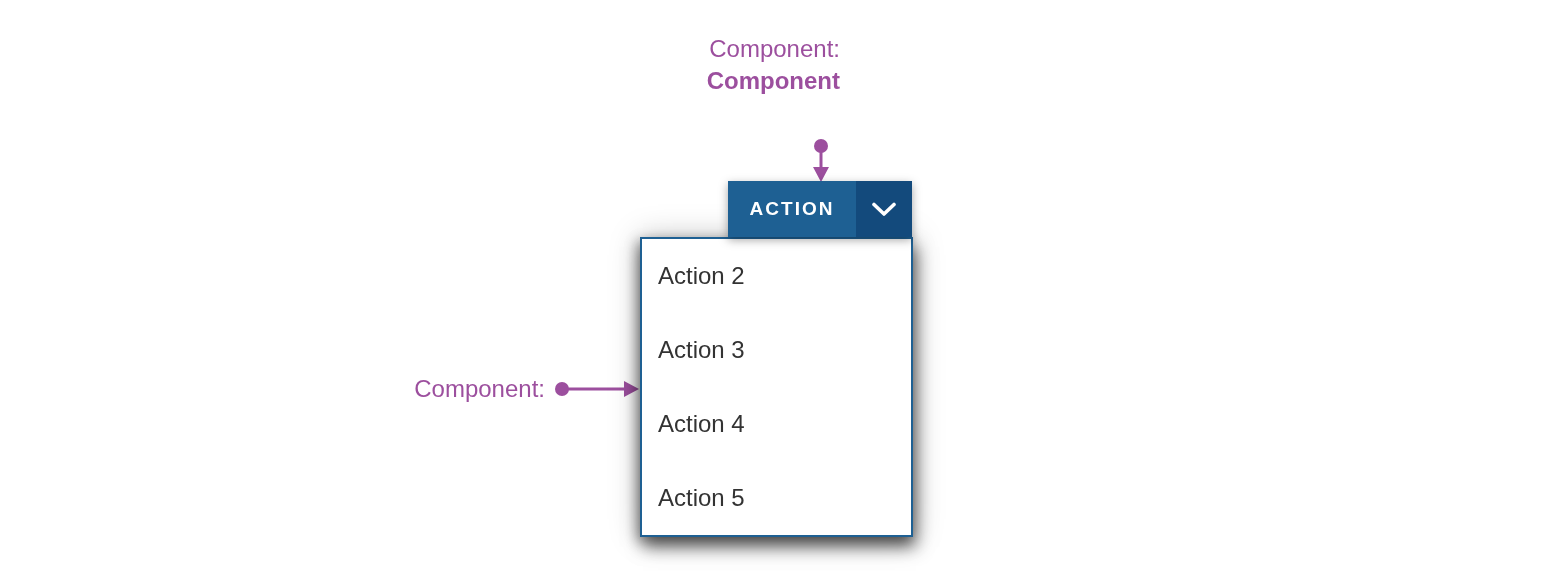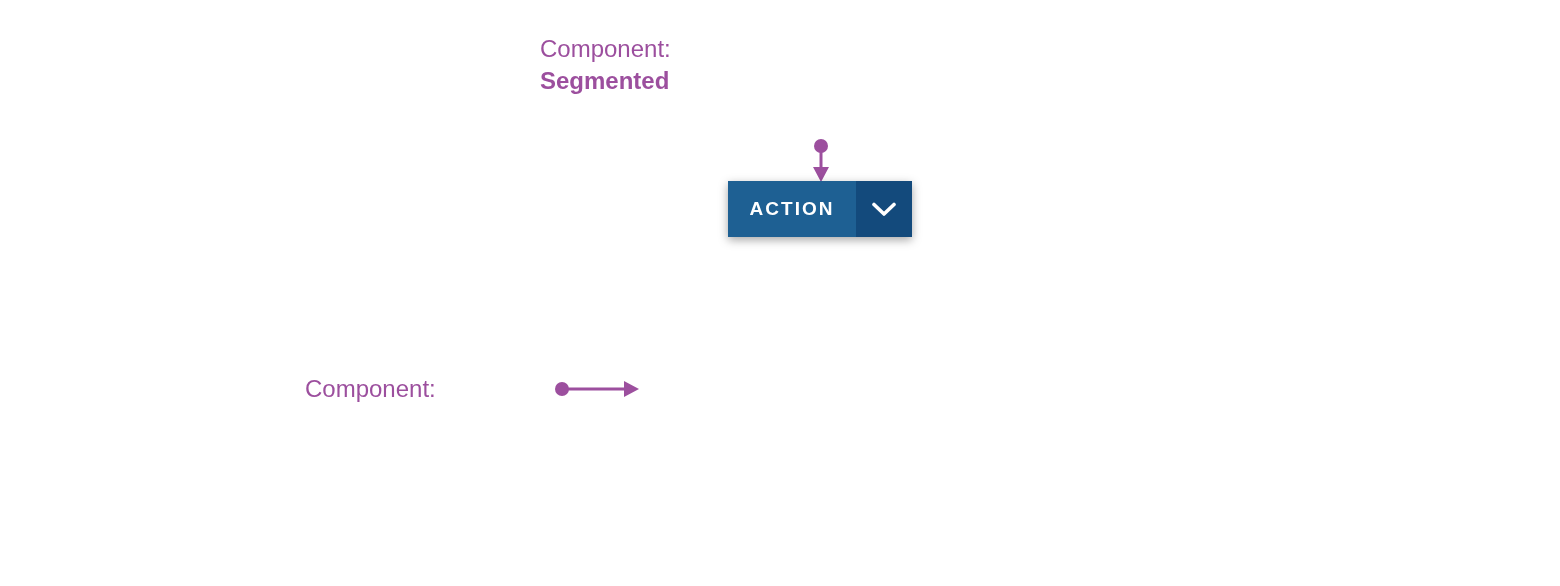--- a/index.html
+++ b/index.html
@@ -11,20 +11,21 @@
     overflow: hidden;
     font-family: "Liberation Sans", sans-serif;
   }
 
   
   .annot {
     position: absolute;
     color: #9c4f9e;
     font-size: 24px;
     line-height: 32px;
+    text-align: right;
   }
   .annot-top  { top: 33px;  left: 540px; width: 300px; }
   .annot-left { top: 373px; left: 305px; width: 240px; }
   .annot .bold { font-weight: 700; }
 
   .connector { position: absolute; }
   .connector-down  { left: 807px; top: 136px; }
   .connector-right { left: 552px; top: 378px; }
 
   
@@ -91,38 +92,44 @@
     background: #ffffff;
   }
 </style>
 </head>
 <body>
 
 <div class="canvas">
 
   <div class="annot annot-top">
     <div>Component:</div>
-    <div class="bold">Segmented</div>
+    <div class="bold">Component</div>
   </div>
 
   <svg class="connector connector-down" width="28" height="48" viewBox="0 0 28 48">
     <circle cx="14" cy="10" r="7" fill="#9c4f9e"></circle>
     <line x1="14" y1="14" x2="14" y2="34" stroke="#9c4f9e" stroke-width="3"></line>
     <polygon points="6,31 22,31 14,46" fill="#9c4f9e"></polygon>
   </svg>
 
   <div class="btn-group">
     <button class="btn-action" type="button">ACTION</button>
     <button class="btn-toggle" type="button">
       <svg width="26" height="15" viewBox="0 0 26 15">
         <polyline points="3,2.5 13,12 23,2.5" fill="none" stroke="#ffffff" stroke-width="3.6" stroke-linecap="round" stroke-linejoin="round"></polyline>
       </svg>
     </button>
   </div>
 
+  <div class="menu">
+    <div class="menu-item">Action 2</div>
+    <div class="menu-item">Action 3</div>
+    <div class="menu-item">Action 4</div>
+    <div class="menu-item">Action 5</div>
+  </div>
 
   <div class="annot annot-left">
     <div>Component:</div>
   </div>
 
   <svg class="connector connector-right" width="90" height="22" viewBox="0 0 90 22">
     <circle cx="10" cy="11" r="7" fill="#9c4f9e"></circle>
     <line x1="14" y1="11" x2="74" y2="11" stroke="#9c4f9e" stroke-width="3"></line>
     <polygon points="72,3 72,19 87,11" fill="#9c4f9e"></polygon>
   </svg>

